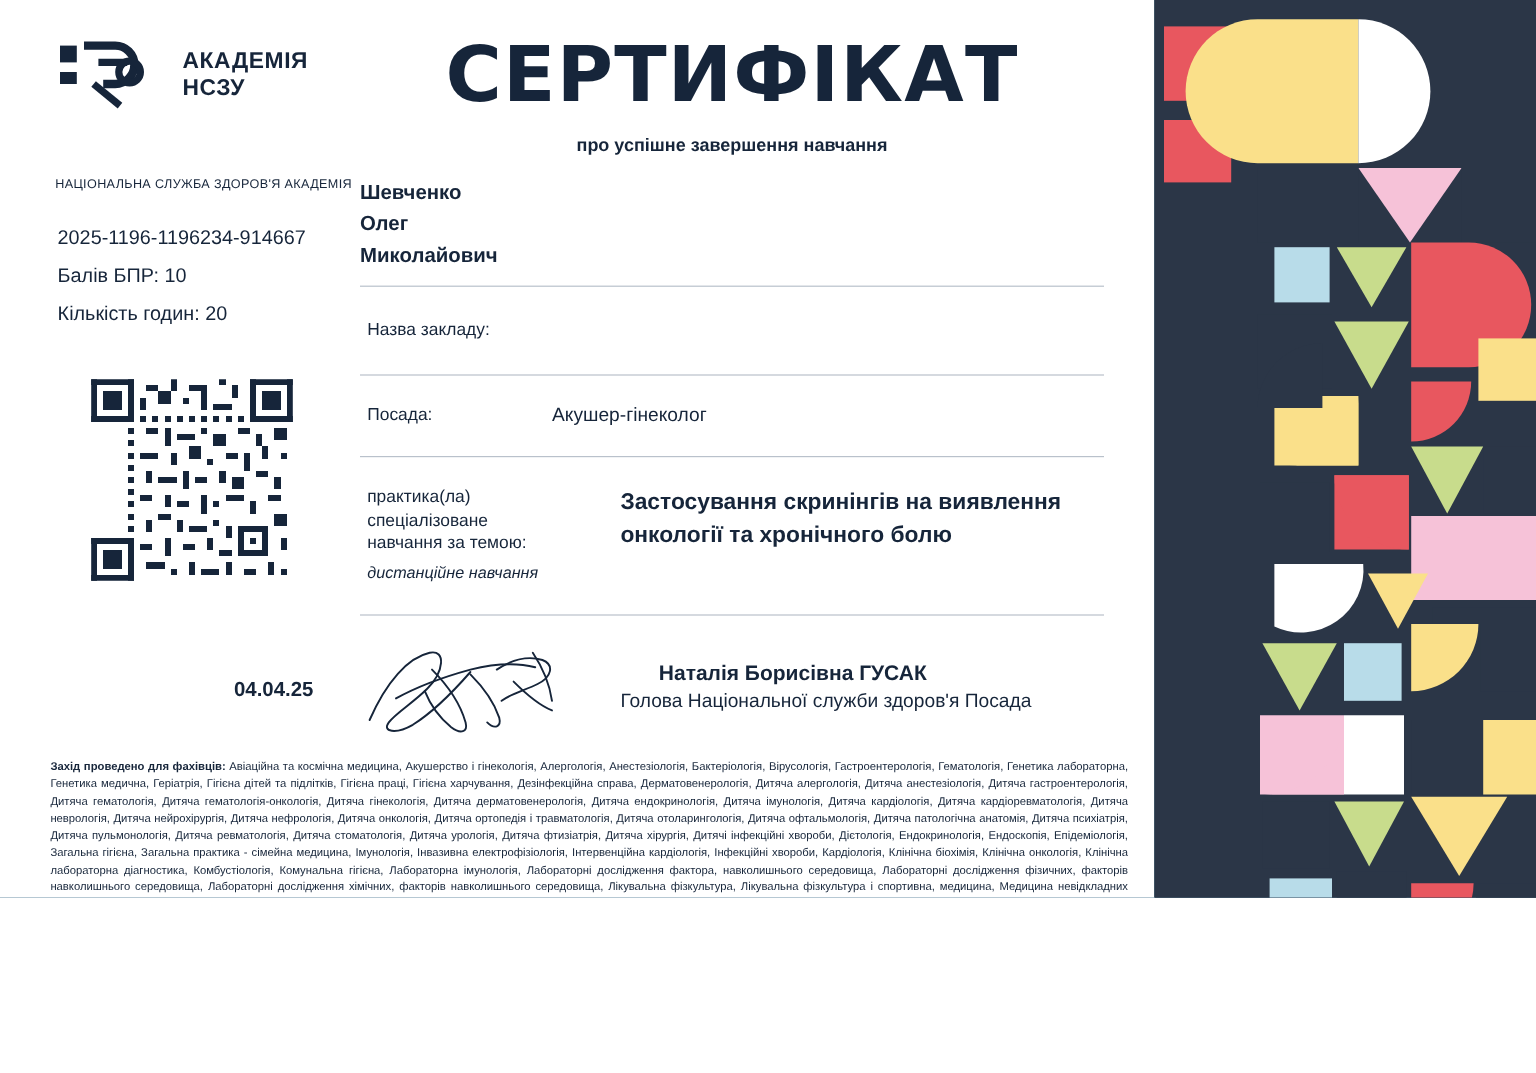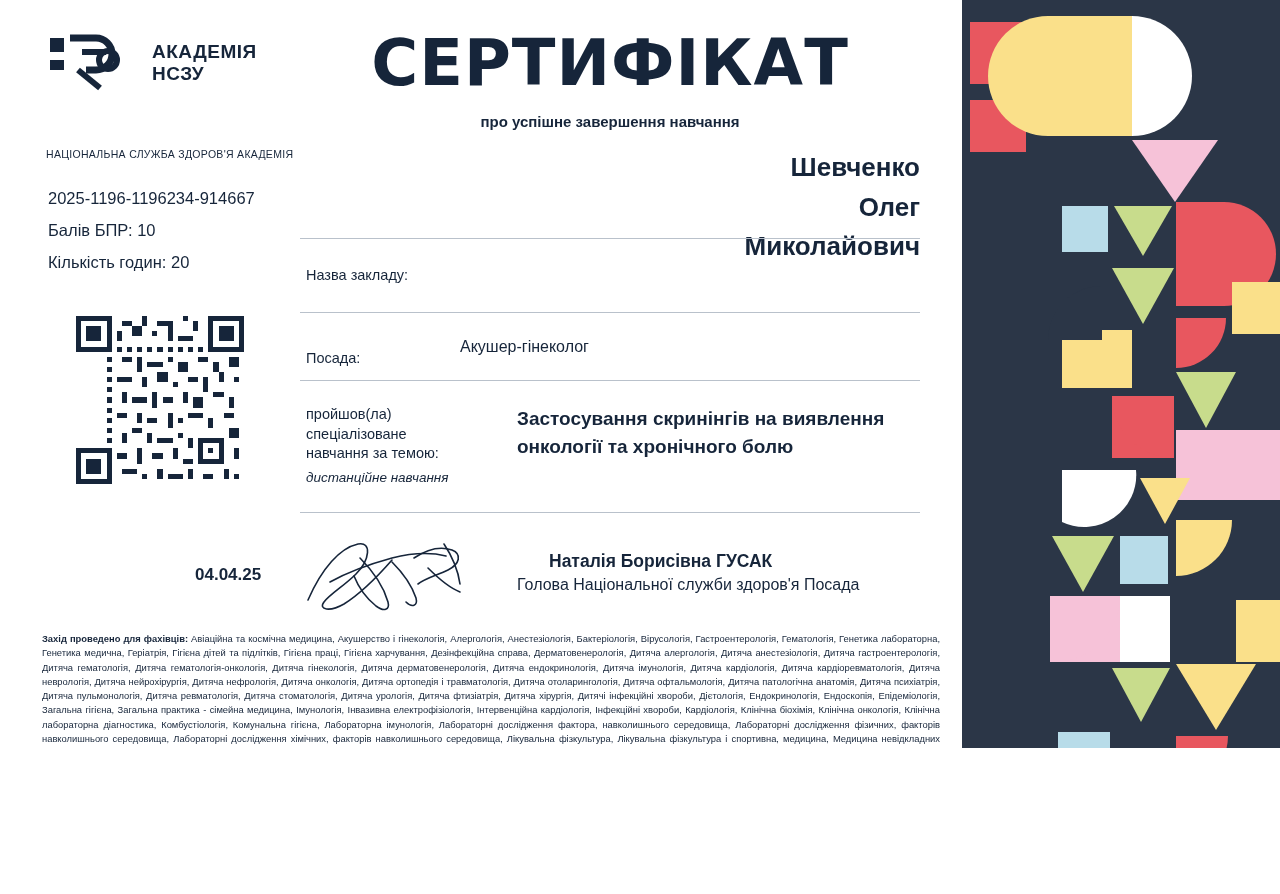--- a/index.html
+++ b/index.html
@@ -106,22 +106,22 @@
     font-weight: bold;
     color: #16253a;
   }
 
   
   .name-block {
     position: absolute;
     left: 300px;
     top: 148px;
     width: 620px;
-    text-align: right;
-    font-size: 26px;
+    text-align: left;
+    font-size: 17px;
     font-weight: bold;
     line-height: 1.52;
     color: #16253a;
   }
 
   
   .row {
     position: absolute;
     left: 300px;
     width: 620px;
@@ -150,21 +150,21 @@
     font-style: italic;
     color: #16253a;
   }
 
   #line1 { top: 238px; }
   #line2 { top: 312px; }
   #line3 { top: 380px; }
   #line4 { top: 512px; }
 
   #label-institution { left: 306px; top: 266px; }
-  #label-position    { left: 306px; top: 337px; margin-top: 12px; }
+  #label-position    { left: 306px; top: 337px; }
   #label-passed      { left: 306px; top: 405px; }
   #note-distance     { left: 306px; top: 470px; }
 
   #value-position { left: 460px; top: 338px; }
   #value-topic    { left: 517px; top: 405px; width: 400px; }
 
   
   .sig-date {
     position: absolute;
     left: 195px;
@@ -382,21 +382,21 @@
     <div class="row" id="line2"></div>
     <div class="row" id="line3"></div>
     <div class="row" id="line4"></div>
 
     <div class="row-label" id="label-institution">Назва закладу:</div>
 
     <div class="row-label" id="label-position">Посада:</div>
     <div class="row-value" id="value-position">Акушер-гінеколог</div>
 
     <div class="row-label" id="label-passed">
-      <div>пройшов(ла)</div>
+      <div>практика(ла)</div>
       <div>спеціалізоване</div>
       <div>навчання за темою:</div>
     </div>
     <div class="row-value bold" id="value-topic">Застосування скринінгів на виявлення онкології та хронічного болю</div>
     <div class="row-note" id="note-distance">дистанційне навчання</div>
 
     <div class="sig-date">04.04.25</div>
     <div class="signature">
       <svg width="190" height="95" viewBox="0 0 190 95" xmlns="http://www.w3.org/2000/svg">
         <g fill="none" stroke="#16253a" stroke-width="1.6" stroke-linecap="round">

